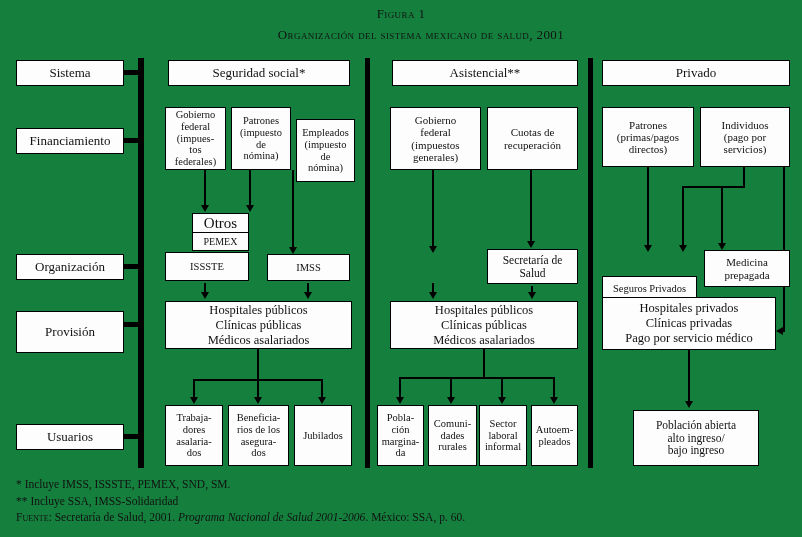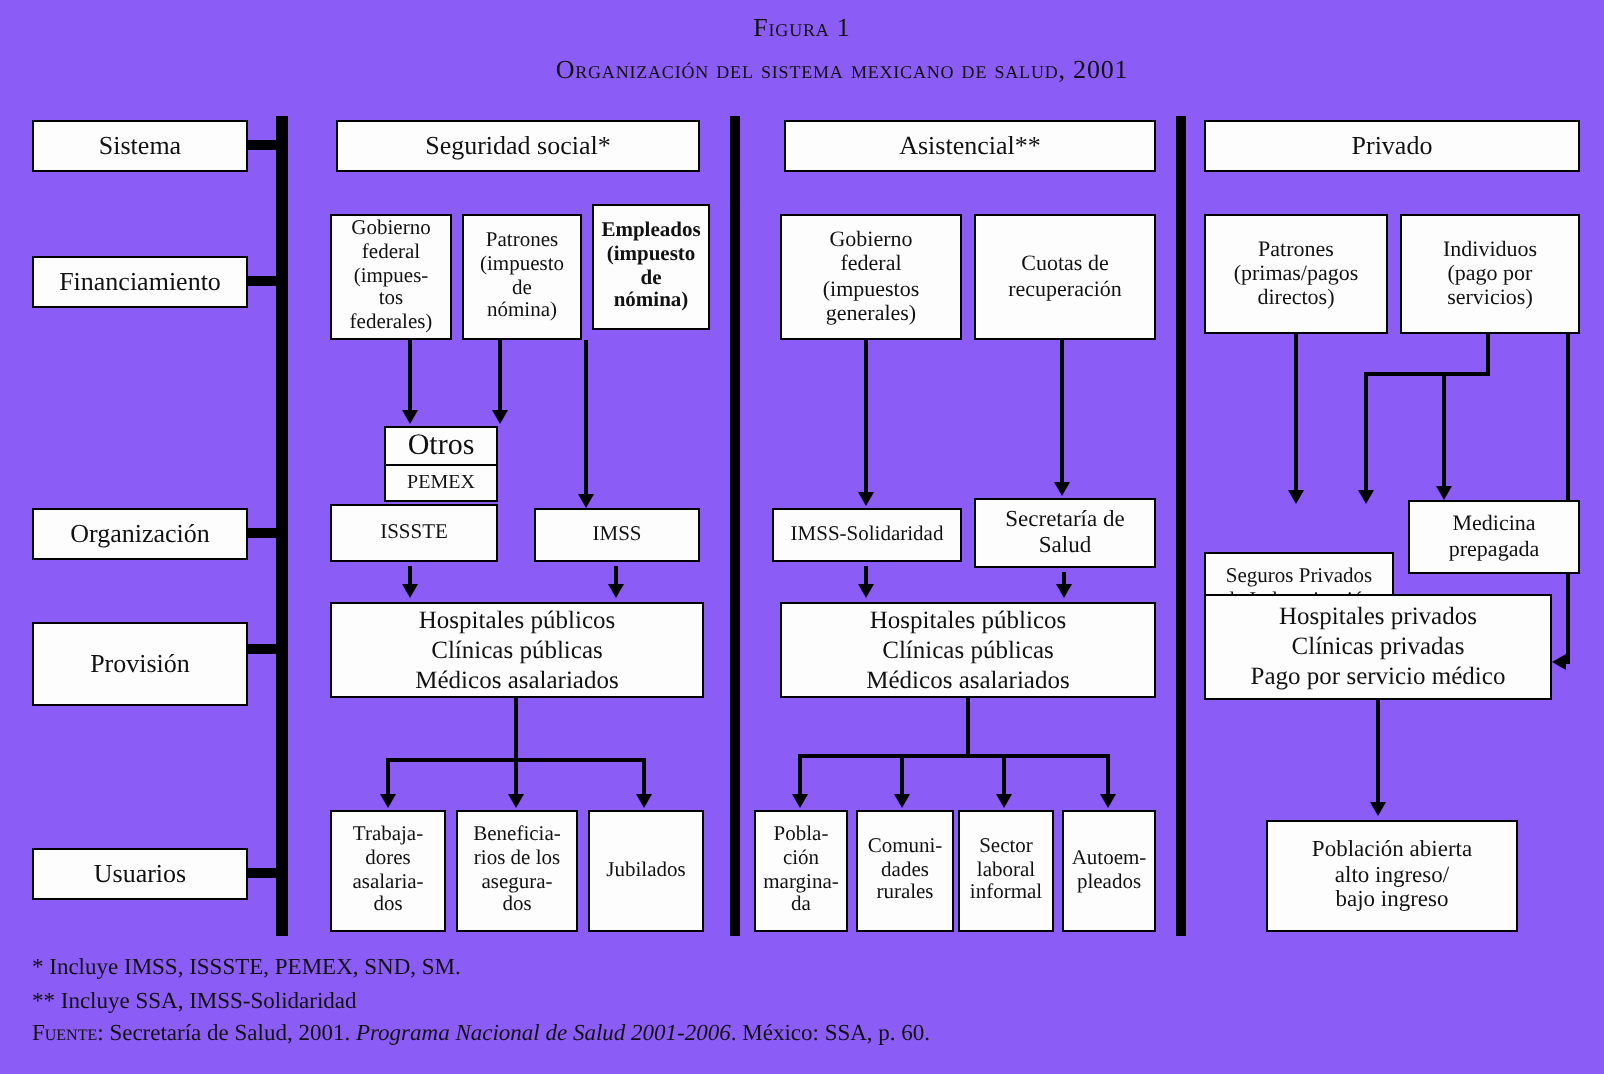--- a/index.html
+++ b/index.html
@@ -1,16 +1,16 @@
 <!DOCTYPE html>
 <html><head>
 <meta charset="utf-8">
 <style>
   html,body{margin:0;padding:0;background:#fdfdfd;}
-  #figure{position:relative;width:802px;height:537px;background:#8b5cf6;overflow:hidden;
+  #figure{position:relative;width:802px;height:537px;background:#15803d;overflow:hidden;
           font-family:"Liberation Serif","DejaVu Serif",serif;color:#111;}
   .box{position:absolute;border:1px solid #000;background:#fdfdfd;box-sizing:border-box;
        display:flex;align-items:center;justify-content:center;text-align:center;
        white-space:pre-line;line-height:1.12;}
   .ttl{position:absolute;left:0;width:100%;text-align:center;font-variant:small-caps;letter-spacing:.4px;}
   .vline,.hline,.bar{position:absolute;background:#000;}
   .arr-d{position:absolute;width:0;height:0;border-left:4px solid transparent;
          border-right:4px solid transparent;border-top:7px solid #000;}
   .arr-l{position:absolute;width:0;height:0;border-top:4px solid transparent;
          border-bottom:4px solid transparent;border-right:7px solid #000;}
@@ -45,21 +45,21 @@
 
   <div class="box" style="left:165px;top:107px;width:61px;height:63px;font-size:10.5px;">Gobierno
 federal
 (impues-
 tos
 federales)</div>
   <div class="box" style="left:231px;top:107px;width:60px;height:63px;font-size:10.5px;">Patrones
 (impuesto
 de
 nómina)</div>
-  <div class="box" style="left:296px;top:102px;width:59px;height:63px;font-size:10.5px;font-weight:bold;">Empleados
+  <div class="box" style="left:296px;top:119px;width:59px;height:63px;font-size:10.5px;">Empleados
 (impuesto
 de
 nómina)</div>
 
   <div class="vline" style="left:204px;top:170px;width:2px;height:36px;"></div>
   <div class="arr-d" style="left:201px;top:205px;"></div>
   <div class="vline" style="left:249px;top:170px;width:2px;height:36px;"></div>
   <div class="arr-d" style="left:246px;top:205px;"></div>
   <div class="vline" style="left:292px;top:170px;width:2px;height:78px;"></div>
   <div class="arr-d" style="left:289px;top:247px;"></div>
@@ -104,21 +104,20 @@
 (impuestos
 generales)</div>
   <div class="box" style="left:487px;top:107px;width:91px;height:63px;font-size:11px;">Cuotas de
 recuperación</div>
 
   <div class="vline" style="left:432px;top:170px;width:2px;height:77px;"></div>
   <div class="arr-d" style="left:429px;top:246px;"></div>
   <div class="vline" style="left:530px;top:170px;width:2px;height:72px;"></div>
   <div class="arr-d" style="left:527px;top:241px;"></div>
 
-  <div class="box" style="left:386px;top:254px;width:95px;height:27px;font-size:10.5px;">IMSS-Solidaridad</div>
   <div class="box" style="left:487px;top:249px;width:91px;height:35px;font-size:11.5px;">Secretaría de
 Salud</div>
 
   <div class="vline" style="left:432px;top:283px;width:2px;height:10px;"></div>
   <div class="arr-d" style="left:429px;top:292px;"></div>
   <div class="vline" style="left:531px;top:286px;width:2px;height:7px;"></div>
   <div class="arr-d" style="left:528px;top:292px;"></div>
 
   <div class="box" style="left:390px;top:301px;width:188px;height:48px;font-size:12.5px;line-height:1.2;">Hospitales públicos
 Clínicas públicas

